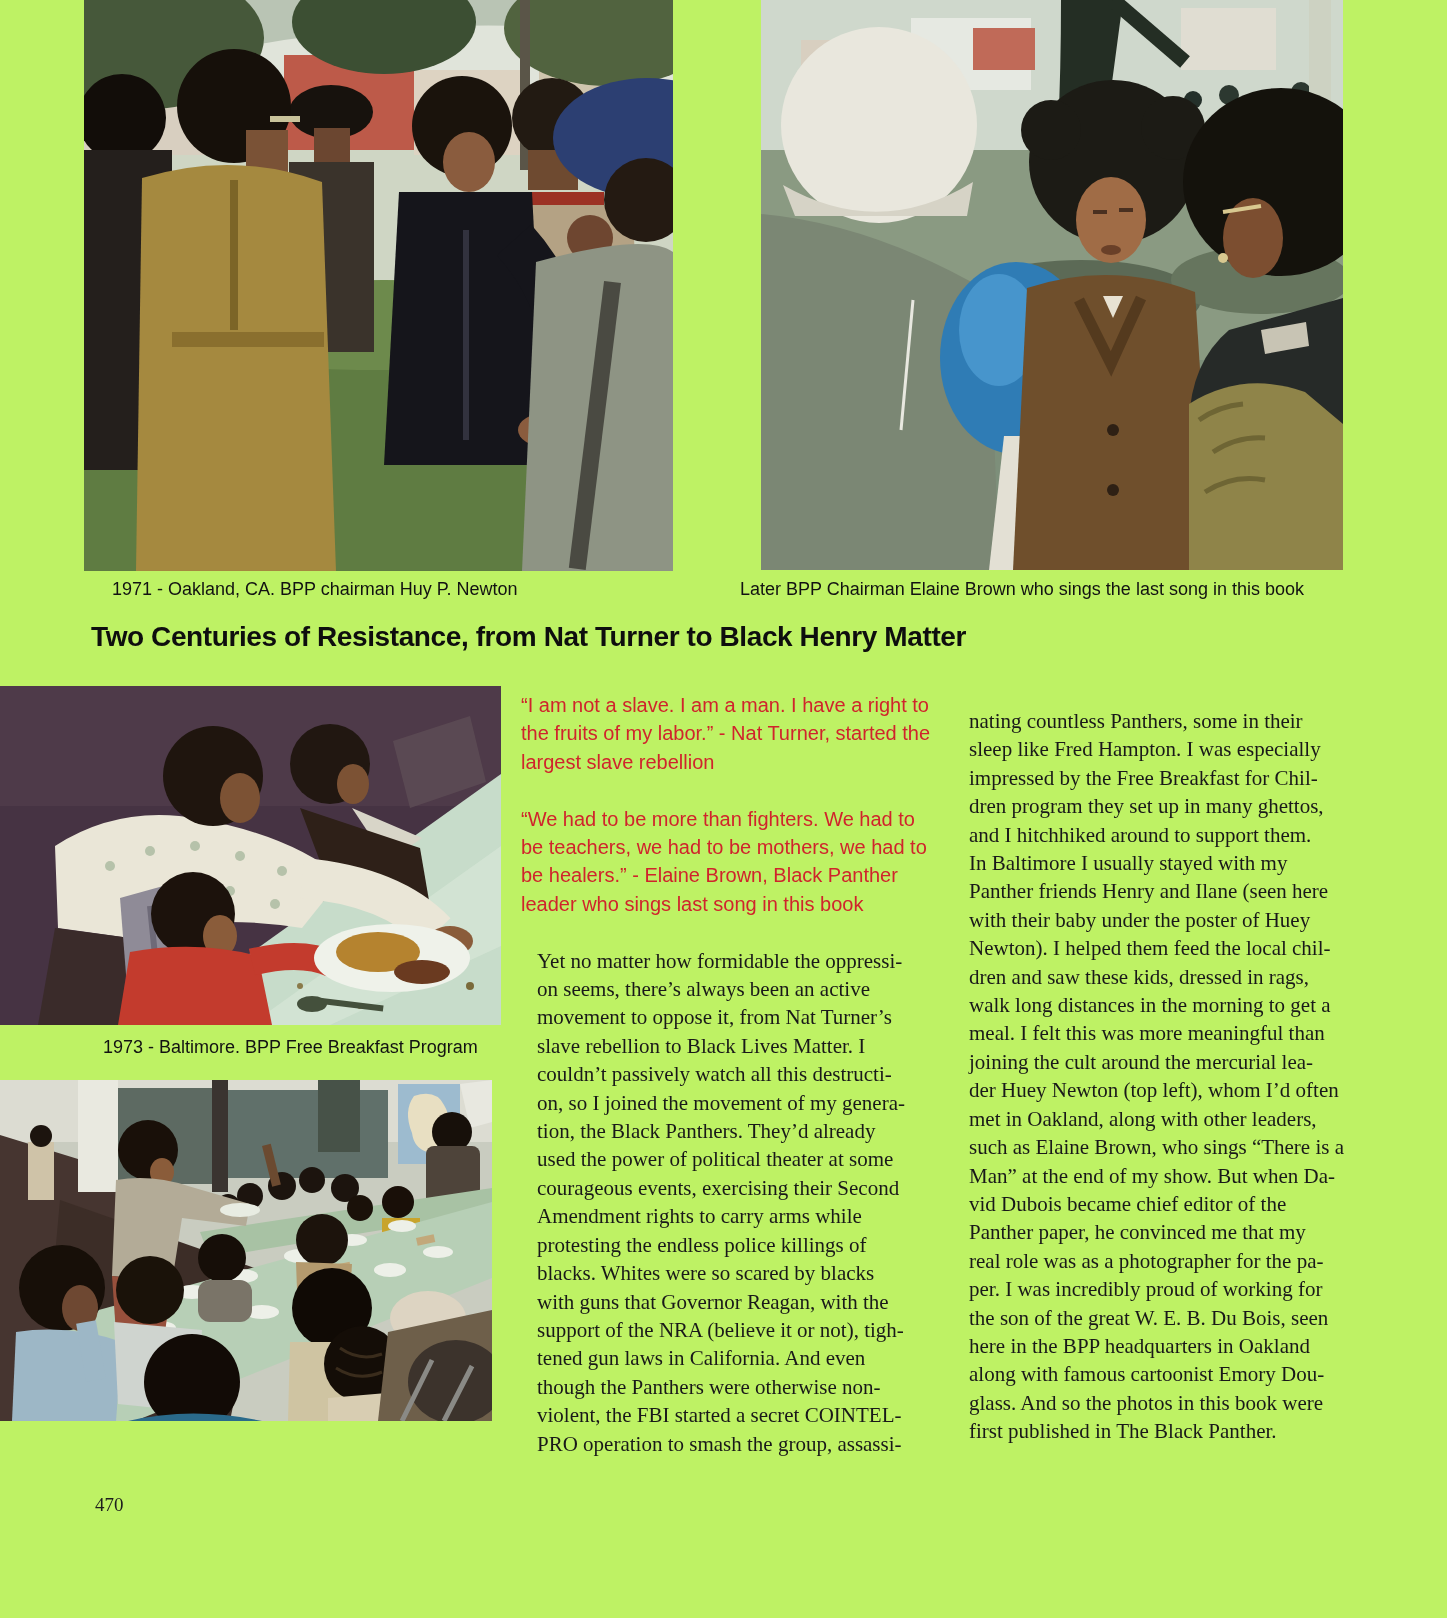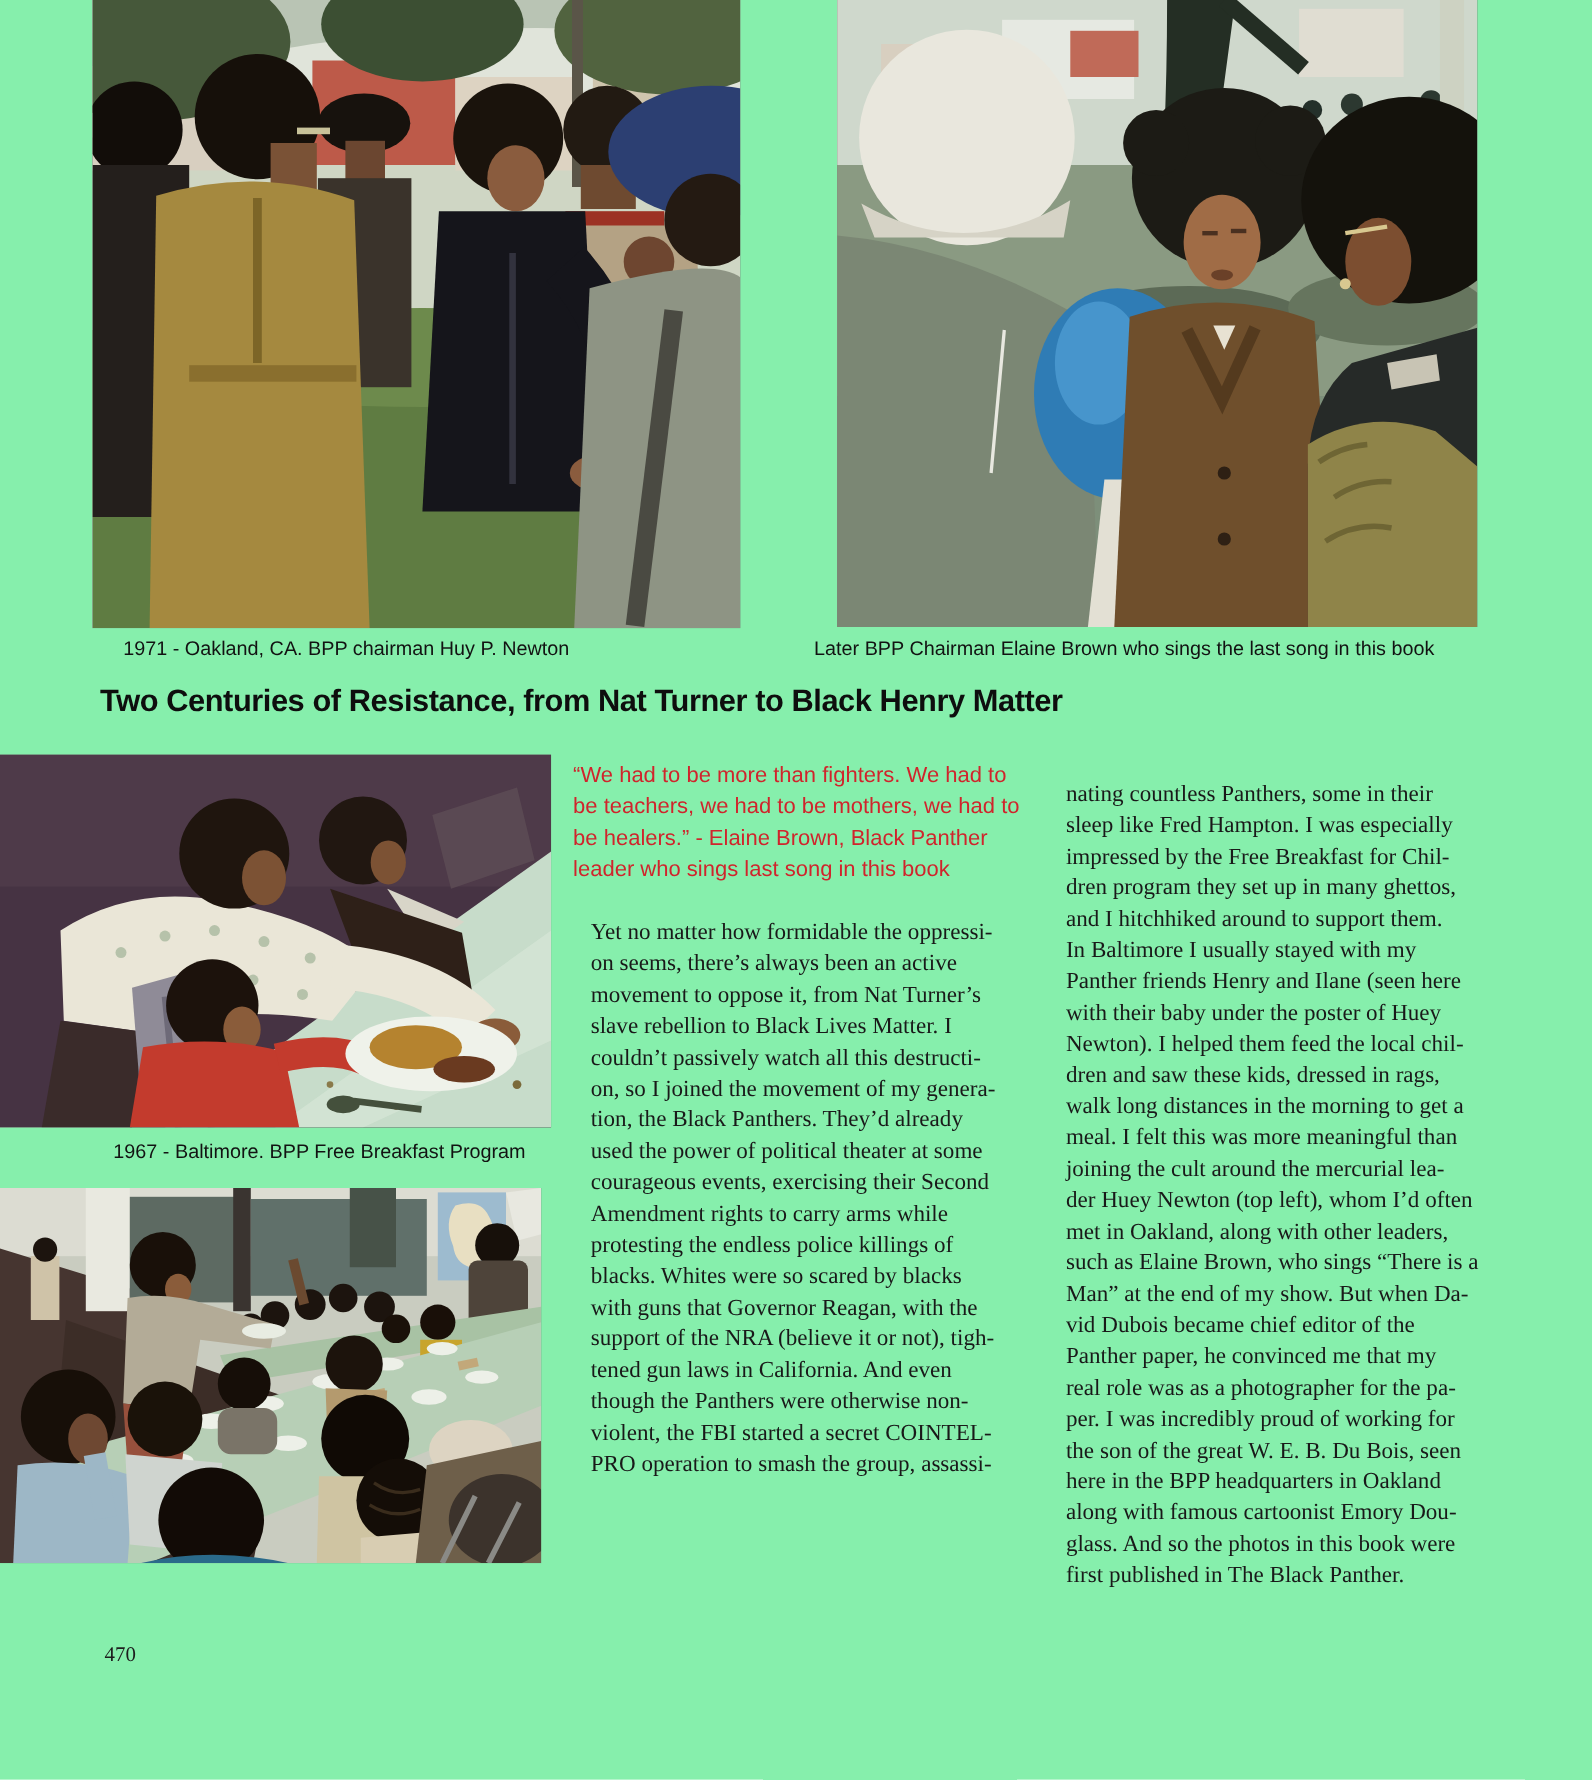--- a/index.html
+++ b/index.html
@@ -15,21 +15,21 @@
   .serif{font-family:"Liberation Serif","DejaVu Serif",serif;font-size:21px;line-height:28.4px;
          color:#191919;white-space:pre;margin:16px;}
   .col-middle{left:521px;top:691px;}
   .col-right{left:953px;top:691px;}
   .page-number{position:absolute;left:95px;top:1494px;font-family:Liberation Serif, serif;
                font-size:19px;color:#1d1d1d;}
 </style>
 </head>
 <body>
 
-<div class="page" style="background: #86efac;">
+<div class="page" style="background: #bef264;">
 
   <div class="photo" style="left:84px;top:0;width:589px;height:571px;">
     <svg viewBox="0 0 589 571" preserveAspectRatio="none">
       <rect width="589" height="571" fill="#cfd6c4"></rect>
       <rect x="0" y="0" width="589" height="125" fill="#e0e4da"></rect>
       <rect x="0" y="60" width="120" height="95" fill="#d8cfc0"></rect>
       <rect x="200" y="55" width="130" height="95" fill="#bd5a49"></rect>
       <rect x="330" y="70" width="110" height="85" fill="#ddd3c2"></rect>
       <polygon points="440,105 520,62 589,105" fill="#8a7a66"></polygon>
       <rect x="455" y="62" width="100" height="88" fill="#cfc5ae"></rect>
@@ -165,21 +165,21 @@
       <path d="M252,276 Q302,264 332,278" stroke="#c33b2d" stroke-width="27" fill="none"></path>
       <ellipse cx="344" cy="282" rx="17" ry="11" fill="#7c5234"></ellipse>
       <ellipse cx="392" cy="272" rx="78" ry="34" fill="#eff2ea"></ellipse>
       <ellipse cx="378" cy="266" rx="42" ry="20" fill="#b5832f"></ellipse>
       <ellipse cx="422" cy="286" rx="28" ry="12" fill="#6a3a20"></ellipse>
       <ellipse cx="312" cy="318" rx="15" ry="8" fill="#44503c"></ellipse>
       <rect x="322" y="312" width="62" height="6" fill="#44503c" transform="rotate(7 322 312)"></rect>
     </svg>
   </div>
 
-  <div class="caption" style="left:103px;top:1037px;">1967 - Baltimore. BPP Free Breakfast Program</div>
+  <div class="caption" style="left:103px;top:1037px;">1973 - Baltimore. BPP Free Breakfast Program</div>
 
   <div class="photo" style="left:0;top:1080px;width:492px;height:341px;">
     <svg viewBox="0 0 492 341" preserveAspectRatio="none">
       <rect width="492" height="341" fill="#c9ccc0"></rect>
       <rect x="0" y="0" width="492" height="62" fill="#dcdcd2"></rect>
       <polygon points="0,55 130,95 95,341 0,341" fill="#463530"></polygon>
       <polygon points="60,120 260,190 230,341 40,341" fill="#3c2d27"></polygon>
       <rect x="78" y="0" width="40" height="112" fill="#e9e9e0"></rect>
       <rect x="118" y="8" width="96" height="96" fill="#5d6a62"></rect>
       <rect x="212" y="0" width="16" height="112" fill="#3a3430"></rect>
@@ -245,20 +245,23 @@
       <path d="M340,268 q20,14 42,6 M336,288 q22,14 46,4" stroke="#3a2c1c" stroke-width="3" fill="none"></path>
       <polygon points="328,318 422,310 420,341 328,341" fill="#d8cdb2"></polygon>
       <ellipse cx="428" cy="238" rx="38" ry="27" fill="#ddd4c2"></ellipse>
       <path d="M388,252 L492,230 L492,341 L378,341 Z" fill="#6e5f4a"></path>
       <ellipse cx="456" cy="302" rx="48" ry="42" fill="#3c332c"></ellipse>
       <path d="M402,341 L432,280 M444,341 L472,286" stroke="#8a8a86" stroke-width="5"></path>
     </svg>
   </div>
 
   <div class="col col-middle">
+    <p class="quote" style="color: rgb(208, 36, 44);">“I am not a slave. I am a man. I have a right to
+the fruits of my labor.” - Nat Turner, started the
+largest slave rebellion</p>
     <p class="quote" style="color: rgb(208, 36, 44);">“We had to be more than fighters. We had to
 be teachers, we had to be mothers, we had to
 be healers.” - Elaine Brown, Black Panther
 leader who sings last song in this book</p>
     <p class="serif">Yet no matter how formidable the oppressi-
 on seems, there’s always been an active
 movement to oppose it, from Nat Turner’s
 slave rebellion to Black Lives Matter. I
 couldn’t passively watch all this destructi-
 on, so I joined the movement of my genera-

